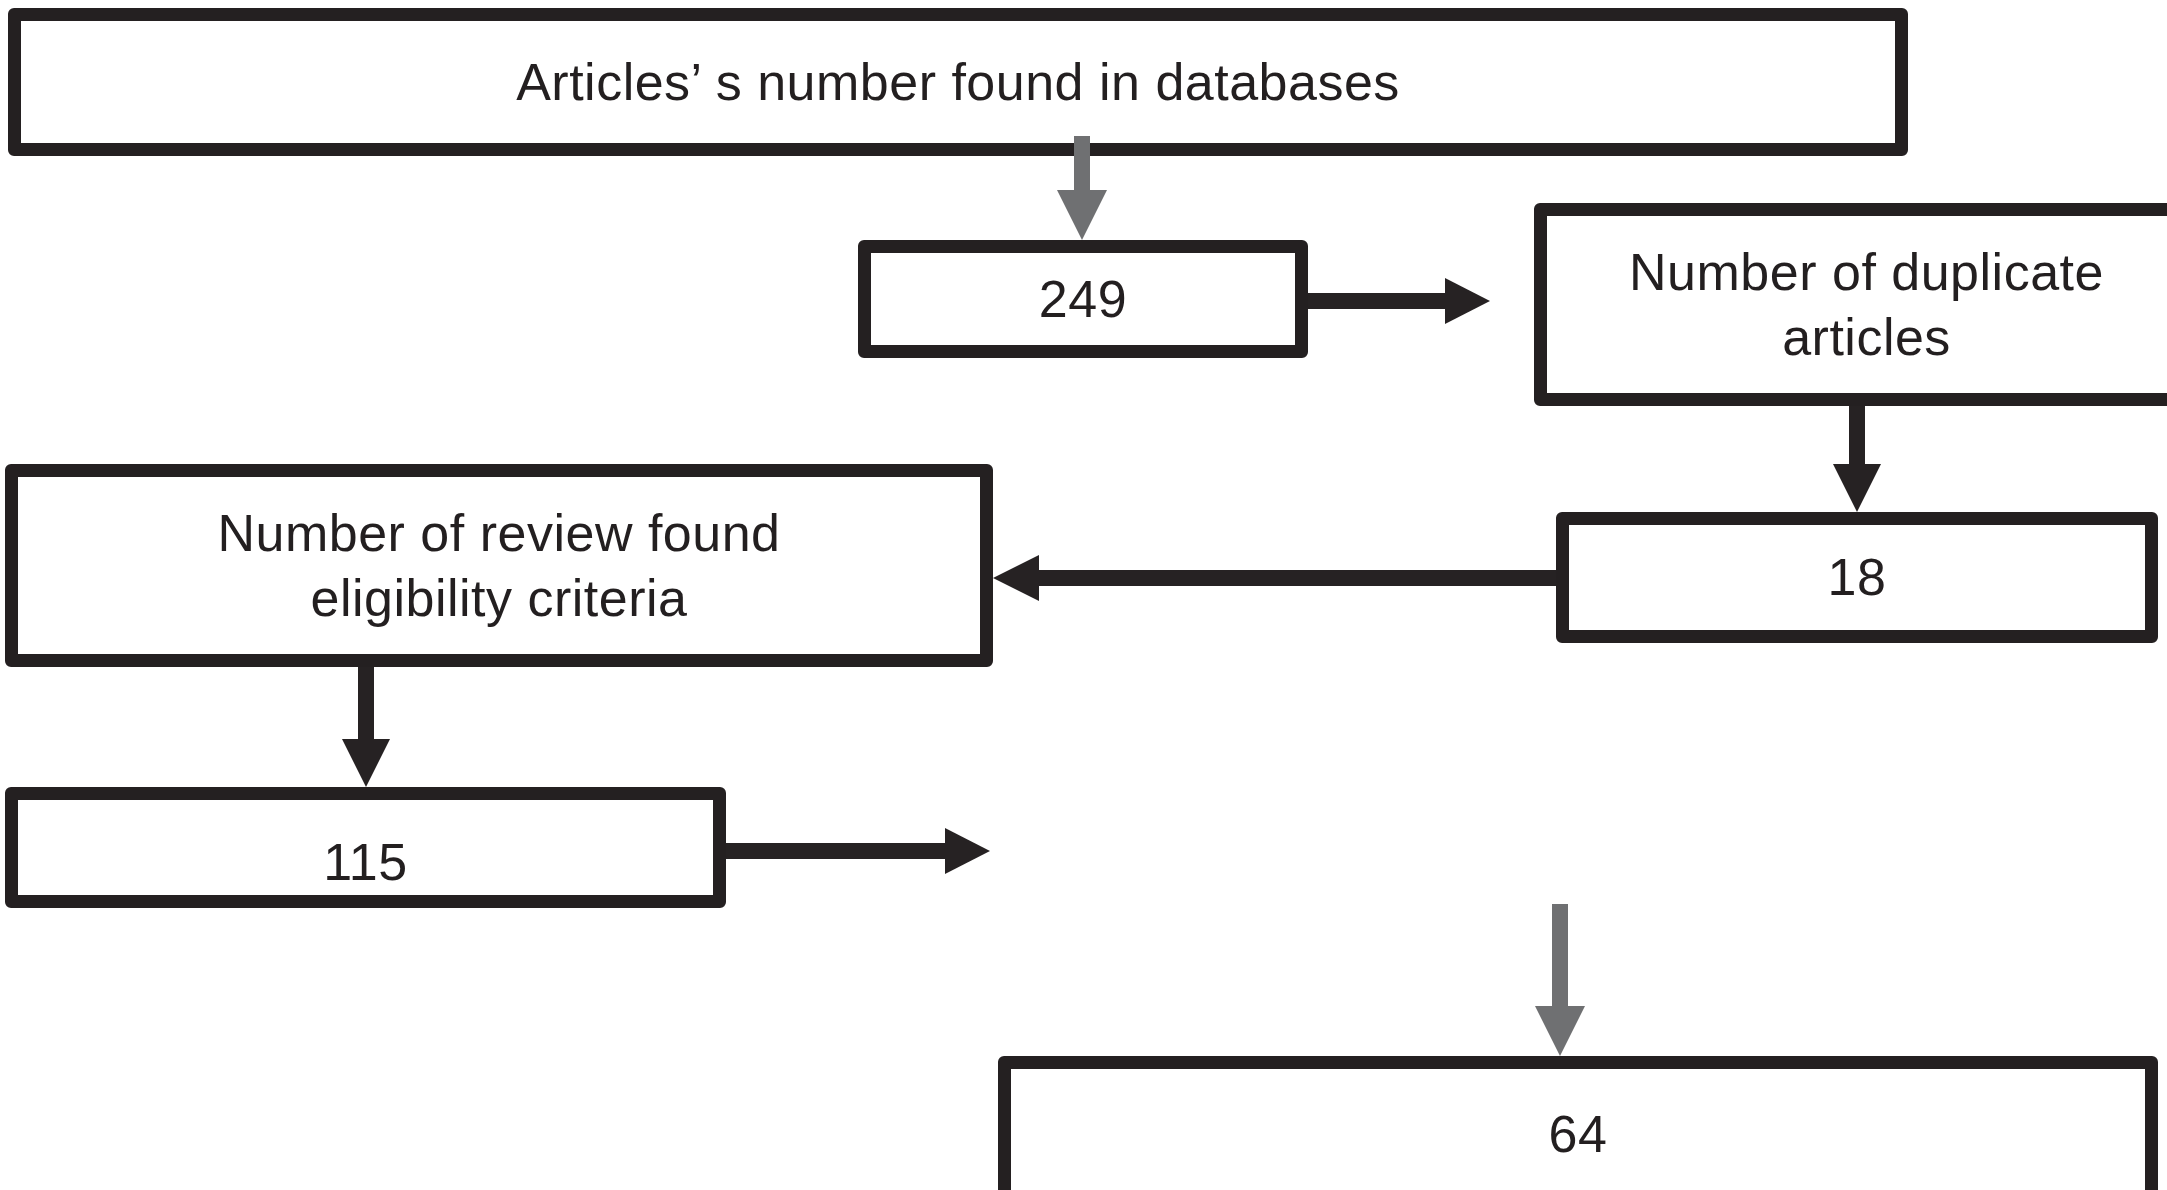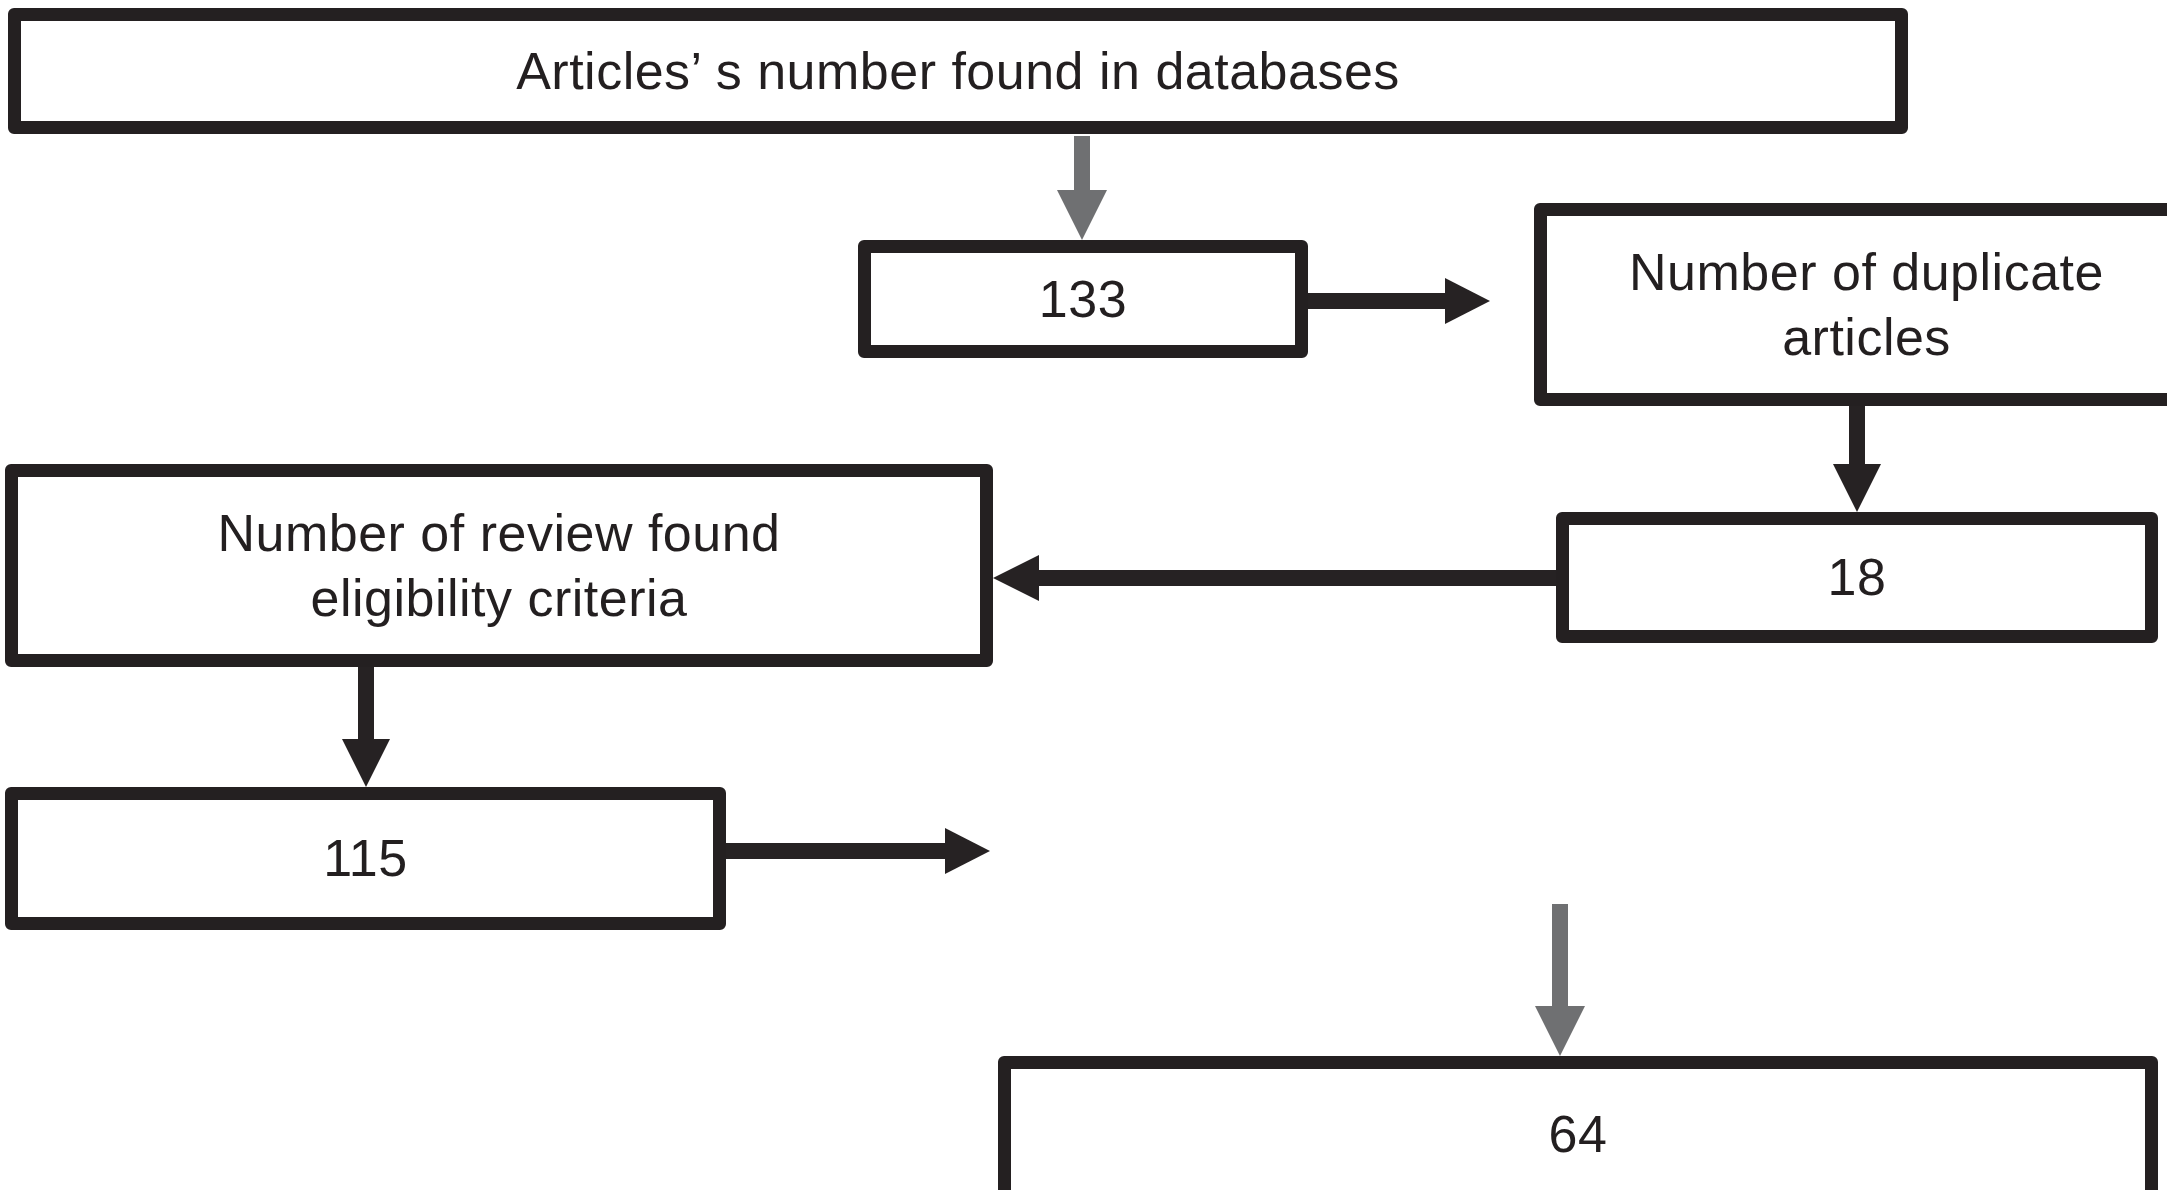--- a/index.html
+++ b/index.html
@@ -25,26 +25,26 @@
     justify-content: center;
     text-align: center;
   }
   .node .label {
     color: var(--text, #231f20);
     font-size: 52px;
     line-height: 1.25;
     letter-spacing: 0.5px;
   }
   
-  #node-found            { left: 8px;    top: 8px;    width: 1900px; height: 126px; }
+  #node-found            { left: 8px;    top: 8px;    width: 1900px; height: 148px; }
   #node-found-count      { left: 858px;  top: 240px;  width: 450px;  height: 118px; }
   #node-duplicates       { left: 1490px; top: 203px;  width: 665px;  height: 203px; margin-left: 44px; }
   #node-duplicates-count { left: 1556px; top: 512px;  width: 602px;  height: 131px; }
   #node-eligibility      { left: 5px;    top: 464px;  width: 988px;  height: 203px; }
-  #node-eligibility-count{ left: 5px;    top: 787px;  width: 721px;  height: 143px; }
+  #node-eligibility-count{ left: 5px;    top: 787px;  width: 721px;  height: 121px; align-items: flex-end; }
   #node-selected         { left: 990px;  top: 790px;  width: 1170px; height: 114px; }
   #node-selected-count   { left: 998px;  top: 1056px; width: 1160px; height: 156px; }
   #node-duplicates .label  { max-width: 560px; }
   #node-eligibility .label { max-width: 640px; }
 
   
   .arrow { position: absolute; }
   .arrow i { display: block; }
   .arrow .shaft { position: absolute; }
   .arrow .head  { position: absolute; width: 0; height: 0; border-style: solid; border-color: transparent; }
@@ -58,21 +58,21 @@
 </head>
 <body>
 
 <div class="stage">
 
   <div class="node" id="node-found">
     <span class="label">Articles’ s number found in databases</span>
   </div>
 
   <div class="node" id="node-found-count">
-    <span class="label">133</span>
+    <span class="label">249</span>
   </div>
 
   <div class="node" id="node-duplicates">
     <span class="label">Number of duplicate articles</span>
   </div>
 
   <div class="node" id="node-duplicates-count">
     <span class="label">18</span>
   </div>
 

